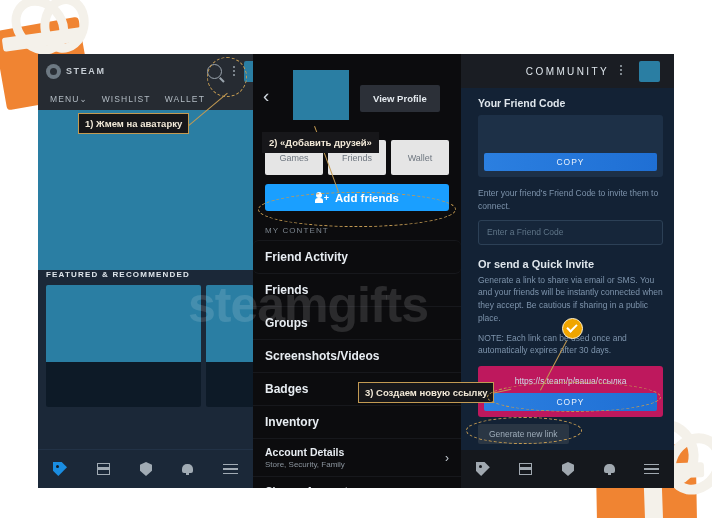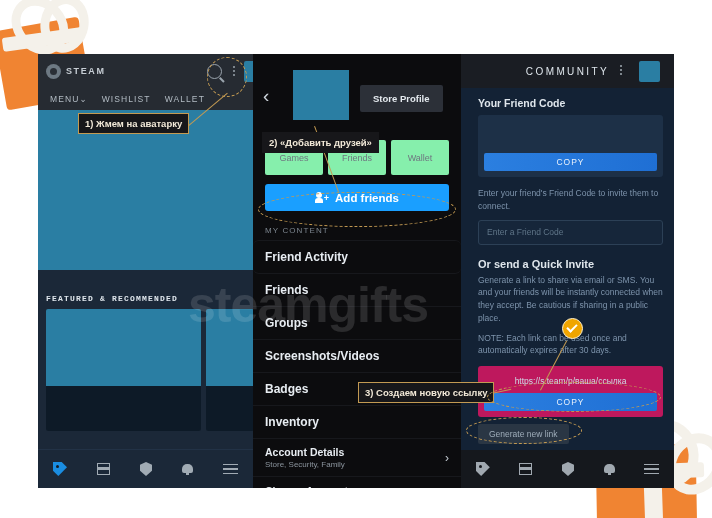--- a/index.html
+++ b/index.html
@@ -41,36 +41,36 @@
   .l-head .sp{flex:1;}
   .mag{width:13px;height:13px;border:1.6px solid #9aa4ad;border-radius:50%;position:relative;}
   .mag:after{content:"";position:absolute;right:-4px;bottom:-3px;width:6px;height:1.6px;background:#9aa4ad;transform:rotate(45deg);}
   .kebab{display:flex;flex-direction:column;gap:2px;margin:0 9px 0 11px;}
   .kebab i{width:2px;height:2px;background:#9aa4ad;border-radius:50%;display:block;}
   .avatar-sq{width:21px;height:21px;background:#2a7ea3;border-radius:2px;}
   .l-nav{height:22px;background:#262b32;display:flex;align-items:center;gap:14px;padding:0 12px;box-sizing:border-box;}
   .l-nav span{color:#b3bcc4;font-size:8.5px;letter-spacing:1.1px;}
   .chev-s{font-size:7px;}
   .l-hero{height:160px;background:#2a7ea3;}
-  .l-sec{padding:24px 8px 0 8px;font-family:Liberation Mono, monospace;}
+  .l-sec{padding:0 8px 0 8px;}
   .l-sec-title{color:#dfe6ec;font-size:8px;letter-spacing:1.2px;font-weight:bold;margin-bottom:6px;}
   .l-cards{display:flex;gap:5px;}
   .l-card{width:155px;height:122px;border-radius:2px;background:linear-gradient(180deg,#2a7ea3 0%,#2a7ea3 63%,#0d1a27 63%,#0d1a27 100%);}
   .l-card.part{width:48px;}
   .l-bar{position:absolute;left:0;bottom:0;width:215px;height:38px;background:#1b2838;border-top:1px solid #223246;display:flex;align-items:center;justify-content:space-around;}
   .l-tabline{position:absolute;left:8px;bottom:37px;width:38px;height:2px;background:#2a7ea3;}
 
   
   .pane-mid{position:absolute;left:215px;top:0;width:208px;height:434px;background:#0c0c0e;overflow:hidden;}
   .m-top{height:70px;position:relative;background:#0c0c0e;}
   .back-chev{position:absolute;left:10px;top:32px;color:#cfd6dd;font-size:19px;line-height:1;}
   .m-avatar{position:absolute;left:40px;top:16px;width:56px;height:50px;background:#2a7ea3;}
   .view-profile{position:absolute;left:107px;top:31px;background:#2c3038;color:#e4e9ee;font-size:9.5px;font-weight:bold;padding:8px 13px;border-radius:2px;}
   .m-tiles{display:flex;gap:5px;padding:0 12px;margin-top:16px;}
-  .m-tile{flex:1;height:35px;background:#86efac;border-radius:2px;display:flex;align-items:center;justify-content:center;color:#6f7780;font-size:9px;}
+  .m-tile{flex:1;height:35px;background:#e5e5e5;border-radius:2px;display:flex;align-items:center;justify-content:center;color:#6f7780;font-size:9px;}
   .add-friends{margin:9px 12px 0 12px;height:27px;background:#1a9fff;border-radius:3px;display:flex;align-items:center;justify-content:center;gap:7px;color:#fff;font-size:11.5px;font-weight:bold;}
   .af-icon{width:13px;height:11px;position:relative;}
   .af-icon:before{content:"";position:absolute;left:1px;top:0;width:6px;height:6px;border-radius:50%;background:#fff;}
   .af-icon:after{content:"";position:absolute;left:0;top:6px;width:8px;height:5px;border-radius:3px 3px 0 0;background:#fff;}
   .af-plus{position:absolute;right:-1px;top:2px;color:#fff;font-size:9px;font-weight:bold;line-height:1;}
   .m-sectitle{color:#7d868f;font-size:8px;letter-spacing:1.1px;padding:15px 12px 5px 12px;}
   .m-item{padding:9px 12px;color:#e8edf2;font-size:12px;font-weight:bold;border-bottom:1px solid #17181c;}
   .m-item.first{border-top:1px solid #17181c;border-radius:6px;}
   .m-item2{padding:7px 12px;border-bottom:1px solid #17181c;display:flex;align-items:center;}
   .m-i2t{flex:1;}
@@ -195,21 +195,21 @@
             <i></i>
             <i></i>
           </div>
       </div>
     </div>
 
     <div class="pane-mid">
       <div class="m-top">
         <div class="back-chev">‹</div>
         <div class="m-avatar"></div>
-        <div class="view-profile">Store Profile</div>
+        <div class="view-profile">View Profile</div>
       </div>
       <div class="m-tiles">
         <div class="m-tile">Games</div>
         <div class="m-tile">Friends</div>
         <div class="m-tile">Wallet</div>
       </div>
       <div class="add-friends">
         <span class="af-icon">
             <span class="af-plus">+</span>
           </span>

